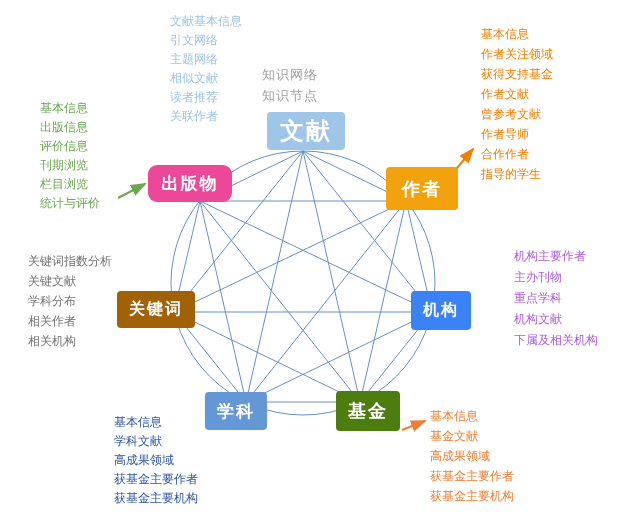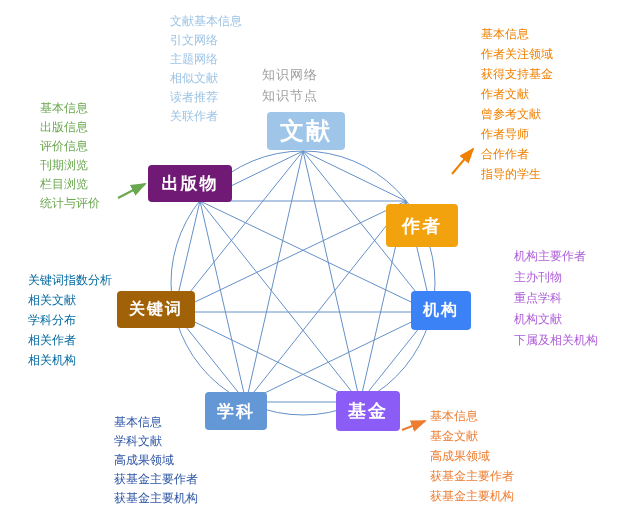--- a/index.html
+++ b/index.html
@@ -82,24 +82,24 @@
       <line x1="246" y1="402" x2="200" y2="201"></line>
       <line x1="174" y1="312" x2="200" y2="201"></line>
     </g>
 
     <line x1="118" y1="198" x2="145" y2="184" stroke-width="2" marker-end="url(#ah-pub)" stroke="#6aa84f"></line>
     <line x1="452" y1="174" x2="473" y2="149" stroke-width="2" marker-end="url(#ah-auth)" stroke="#ef8000"></line>
     <line x1="402" y1="430" x2="425" y2="421" stroke-width="2" marker-end="url(#ah-fund)" stroke="#ed7d31"></line>
   </svg>
 
   <div class="node" style="left: 267px; top: 112px; width: 78px; height: 38px; font-size: 24px; background-color: rgb(159, 197, 232);">文献</div>
-  <div class="node" style="left: 148px; top: 165px; width: 84px; height: 37px; background-color: #701a75;">出版物</div>
-  <div class="node" style="left: 386px; top: 167px; width: 72px; height: 43px; font-size: 18px; background-color: rgb(242, 162, 13); margin-top: 37px;">作者</div>
+  <div class="node" style="left: 148px; top: 165px; width: 84px; height: 37px; background-color: #ec4899; border-radius: 9px;">出版物</div>
+  <div class="node" style="left: 386px; top: 167px; width: 72px; height: 43px; font-size: 18px; background-color: rgb(242, 162, 13);">作者</div>
   <div class="node" style="left: 411px; top: 291px; width: 60px; height: 39px; font-size: 16px; background-color: #3b82f6;">机构</div>
-  <div class="node" style="left: 336px; top: 391px; width: 64px; height: 40px; font-size: 18px; background-color: #8b5cf6;">基金</div>
+  <div class="node" style="left: 336px; top: 391px; width: 64px; height: 40px; font-size: 18px; background-color: #4d7c0f;">基金</div>
   <div class="node" style="left: 205px; top: 392px; width: 62px; height: 38px; background-color: rgb(99, 151, 213);">学科</div>
   <div class="node" style="left: 117px; top: 291px; width: 78px; height: 37px; font-size: 16px; background-color: #a16207;">关键词</div>
 
   <div class="center-label" style="left: 262px; top: 64px; color: rgb(158, 158, 158);">
     <div>知识网络</div>
     <div>知识节点</div>
   </div>
 
   <div class="list" style="left: 170px; top: 12px; line-height: 19px; color: rgb(156, 195, 229);">
     <div>文献基本信息</div>
@@ -131,23 +131,23 @@
   </div>
 
   <div class="list wrap" style="left: 514px; top: 246px; line-height: 21px; width: 100px; color: rgb(174, 93, 216);">
     <div>机构主要作者</div>
     <div>主办刊物</div>
     <div>重点学科</div>
     <div>机构文献</div>
     <div>下属及相关机构</div>
   </div>
 
-  <div class="list" style="left: 28px; top: 270px; line-height: 20px; color: #0369a1;">
+  <div class="list" style="left: 28px; top: 251px; line-height: 20px; color: #737373;">
     <div>关键词指数分析</div>
-    <div>相关文献</div>
+    <div>关键文献</div>
     <div>学科分布</div>
     <div>相关作者</div>
     <div>相关机构</div>
   </div>
 
   <div class="list" style="left: 114px; top: 413px; line-height: 19px; color: rgb(45, 85, 165);">
     <div>基本信息</div>
     <div>学科文献</div>
     <div>高成果领域</div>
     <div>获基金主要作者</div>

